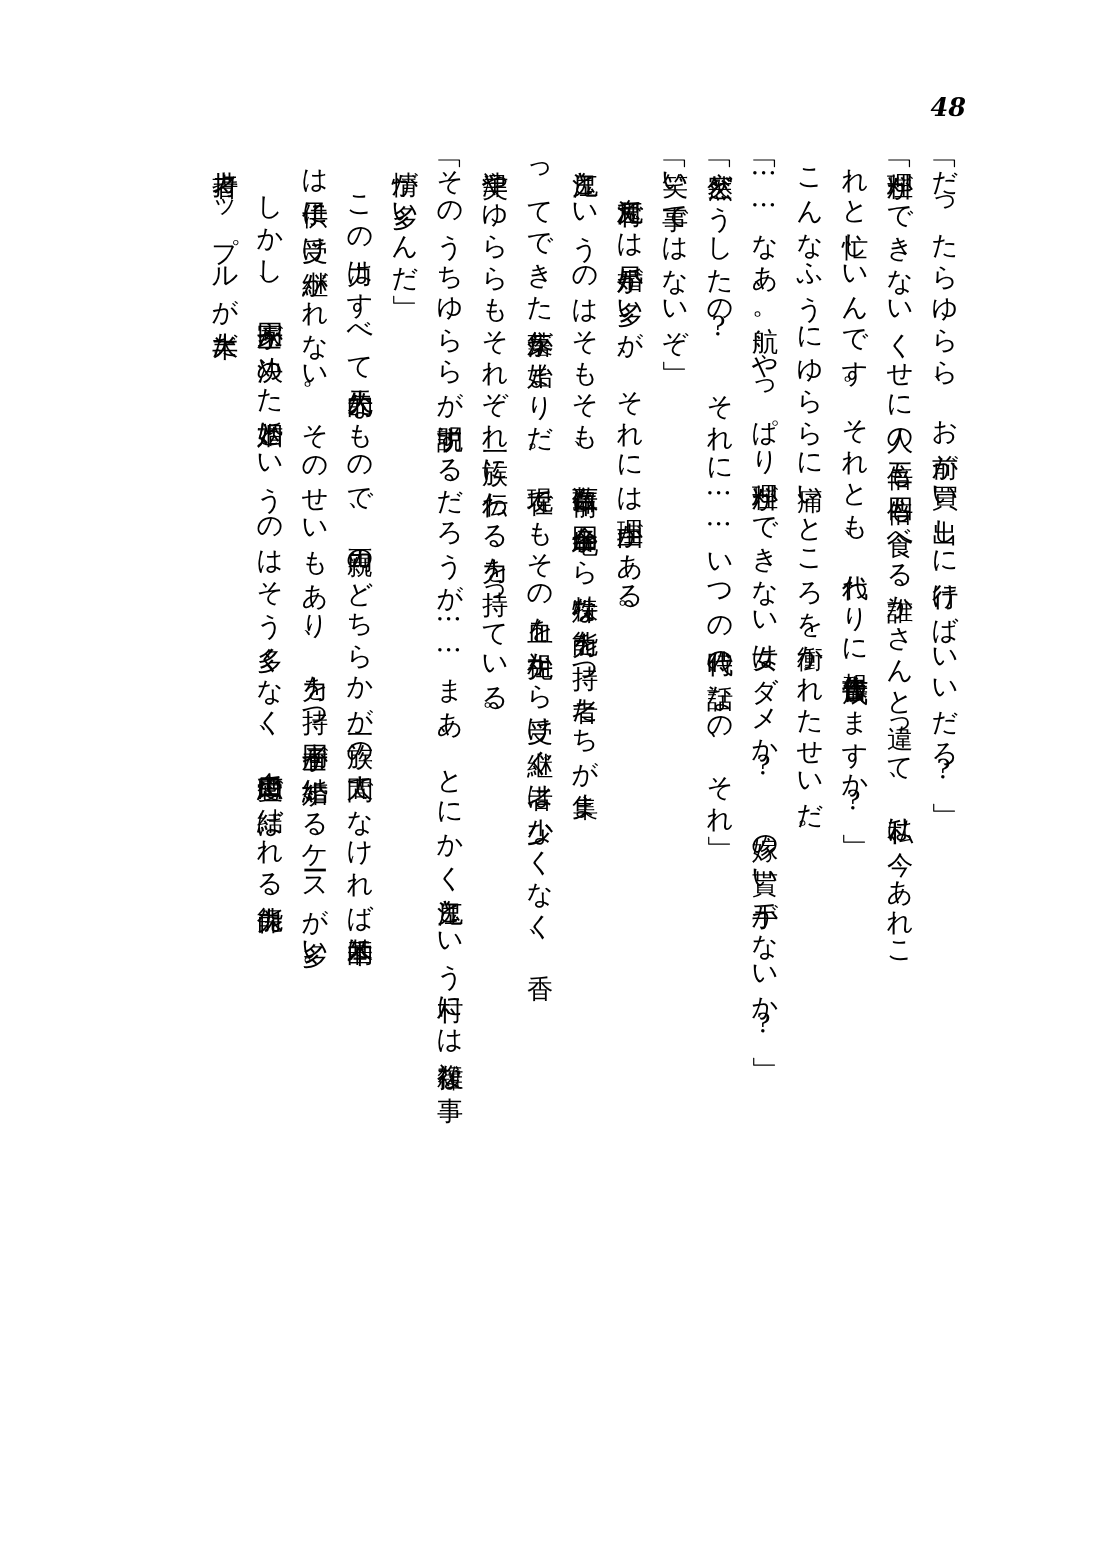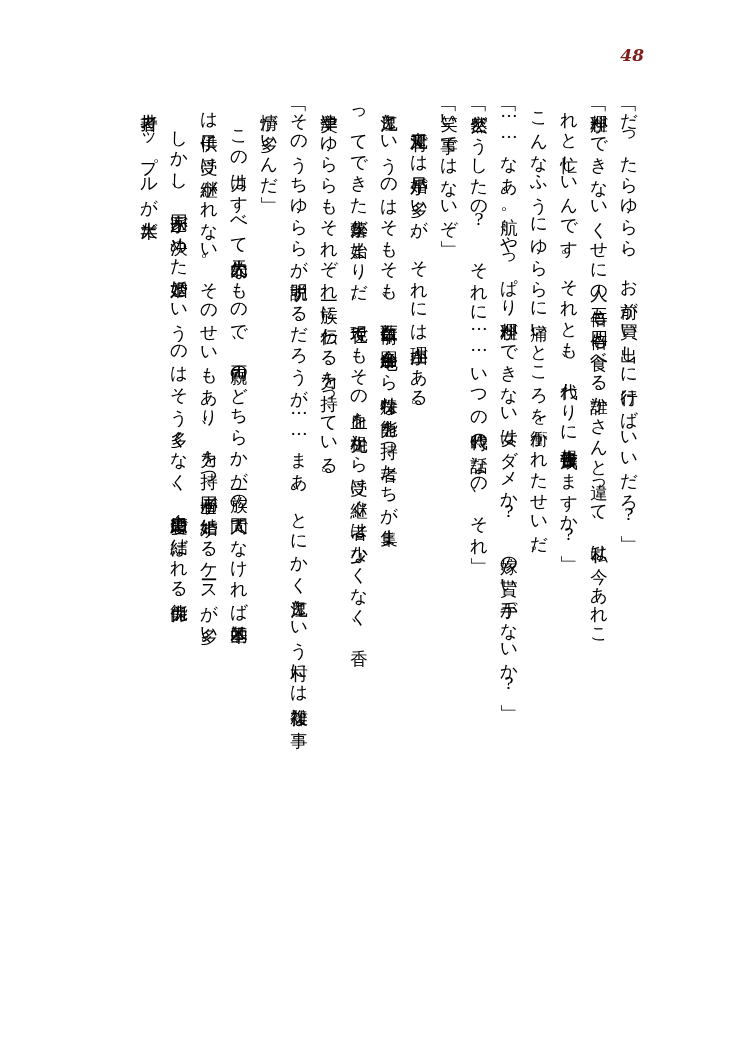--- a/index.html
+++ b/index.html
@@ -14,28 +14,28 @@
   .page {
     position: relative;
     width: 736px;
     height: 1038px;
     background: #ffffff;
     overflow: hidden;
     box-sizing: border-box;
   }
   .page-number {
     position: absolute;
-    top: 45px;
+    top: 62px;
     right: 92px;
     font-family: "DejaVu Serif", "Liberation Serif", serif;
     font-style: italic;
     font-weight: bold;
     font-size: 17px;
     letter-spacing: 0;
-    color: #7f1d1d;
+    color: #000000;
   }
   .text-body {
     position: absolute;
     top: 100px;
     right: 92px;
     left: 64px;
     height: 860px;
     display: flex;
     flex-direction: row-reverse;
     align-items: flex-start;

